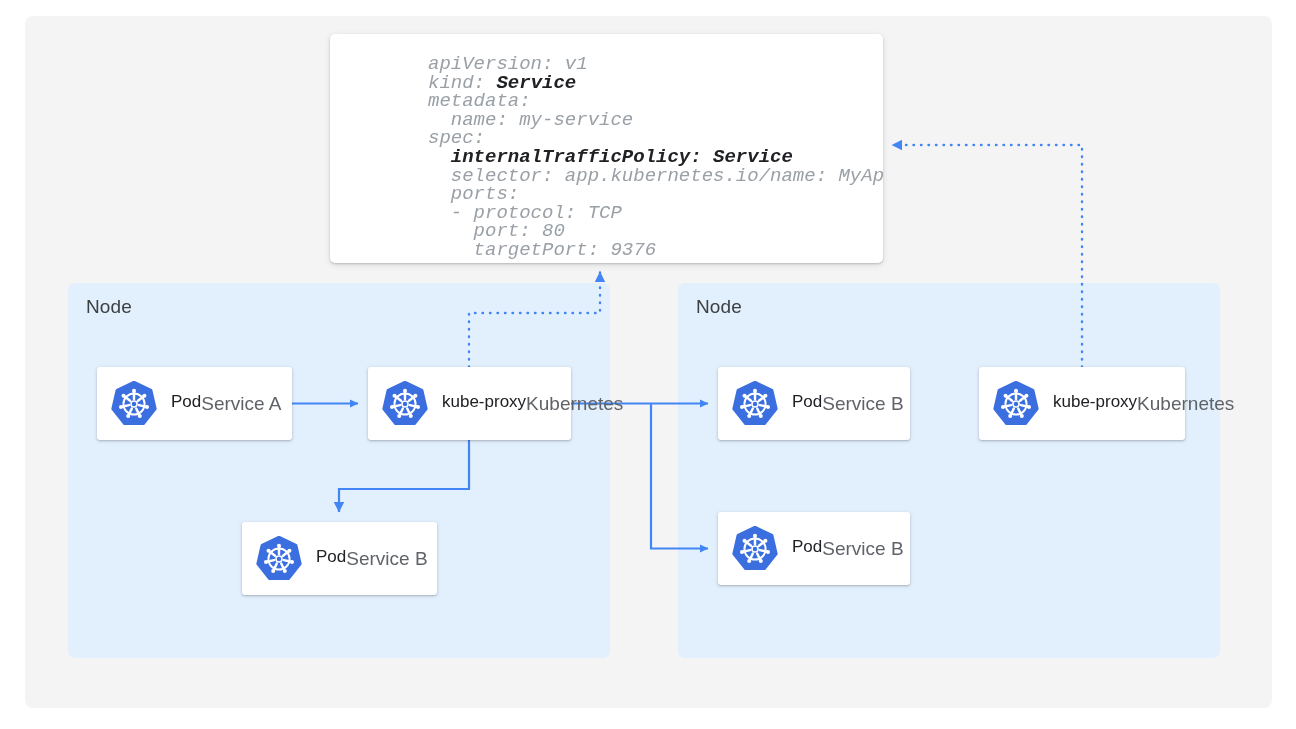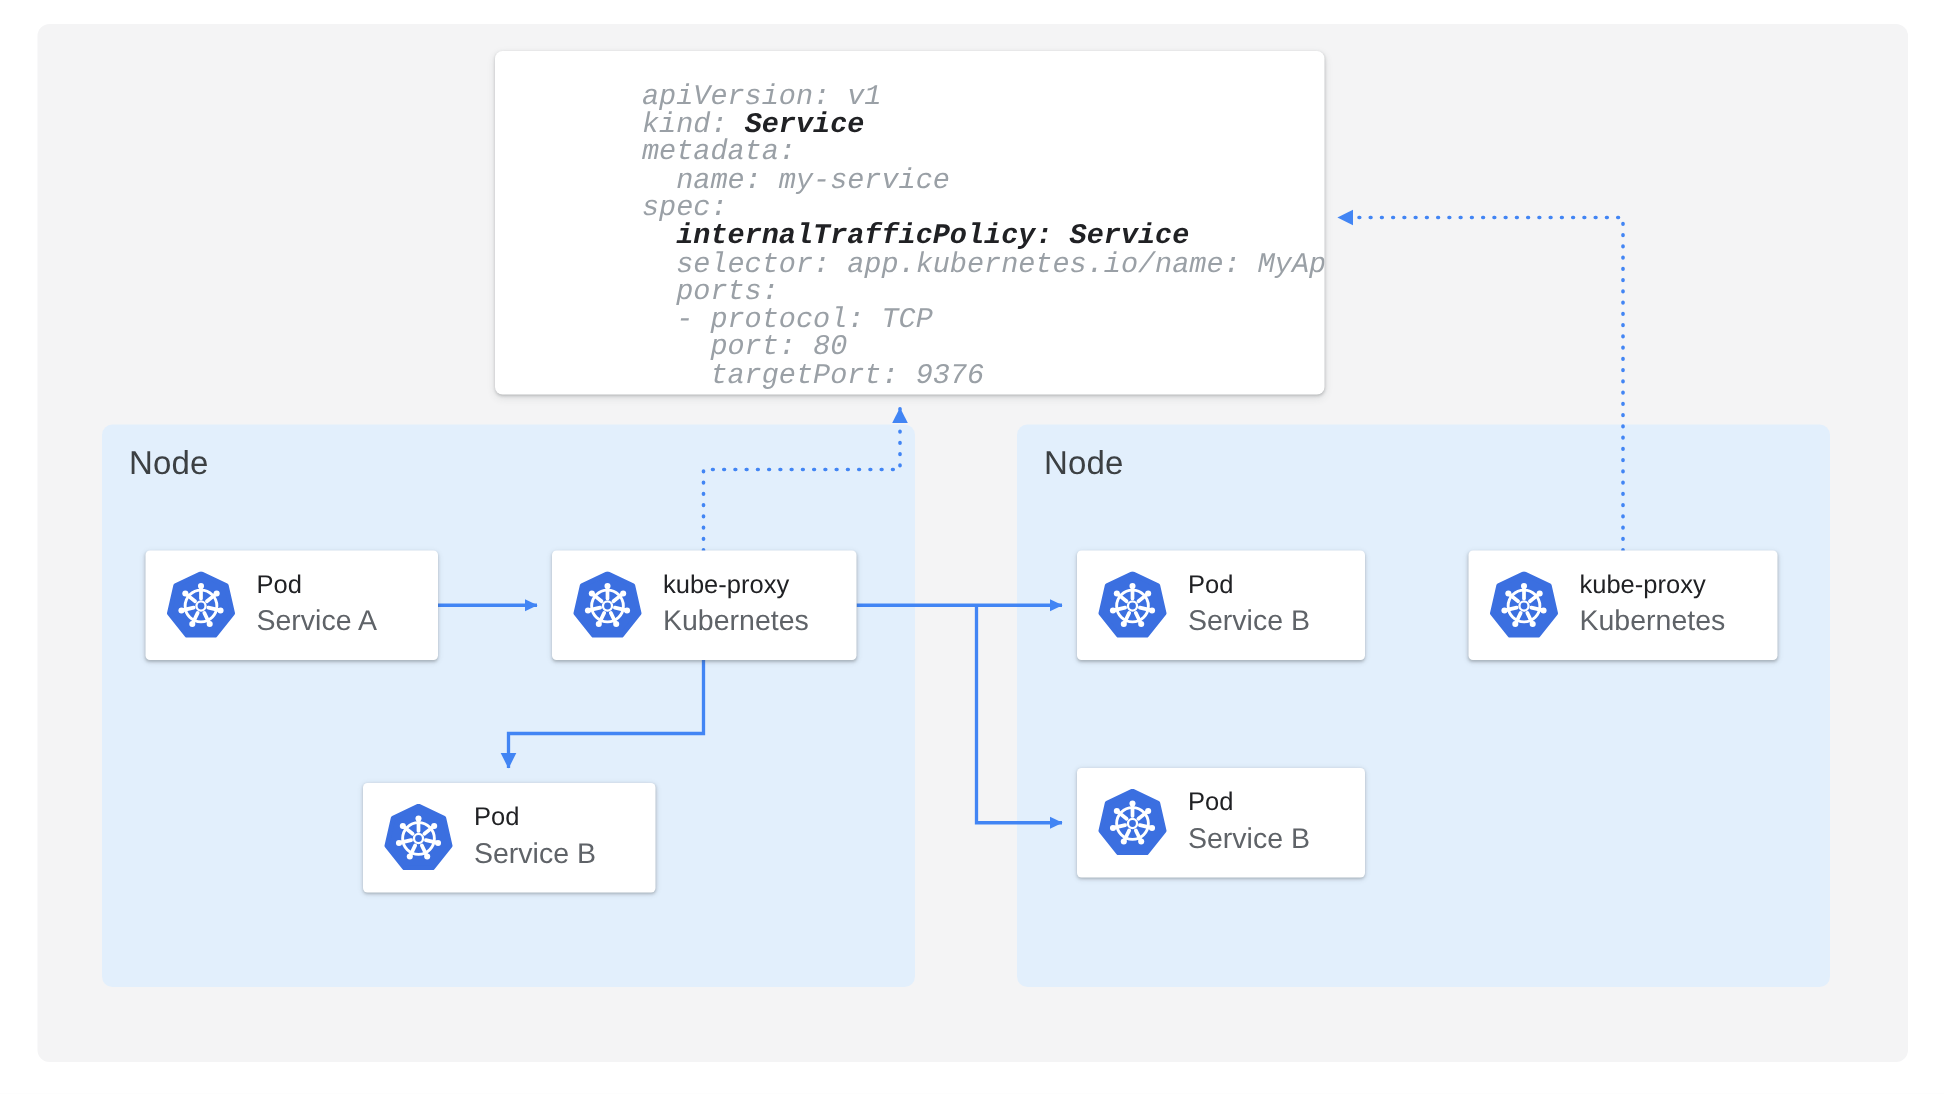--- a/index.html
+++ b/index.html
@@ -20,38 +20,38 @@
   }
 
   
   .node-box {
     position: absolute;
     background: #e2effc;
     border-radius: 7px;
   }
   .node-label {
     position: absolute;
-    font-size: 22px;
+    font-size: 19px;
     color: #3c4043;
     letter-spacing: .1px;
     white-space: nowrap;
   }
 
   
   .entity {
     position: absolute;
     background: #ffffff;
     border-radius: 3px;
     box-shadow: 0 1px 2px rgba(60,64,67,.28), 0 1px 4px rgba(60,64,67,.12);
     display: flex;
     align-items: center;
     padding-left: 14px;
   }
   .entity .k8s-logo { flex: 0 0 auto; width: 46px; height: 46px; }
-  .entity .etext { margin-left: 14px; display: flex; flex-direction: column; justify-content: center; }
+  .entity .etext { margin-left: 14px; display: flex; flex-direction: row; justify-content: center; }
   .entity .etitle {
     font-size: 17px; color: #202124; line-height: 1.35; white-space: nowrap;
   }
   .entity .esub {
     font-size: 19px; color: #5f6368; line-height: 1.35; white-space: nowrap;
   }
 
   
   .yaml-panel {
     position: absolute;

